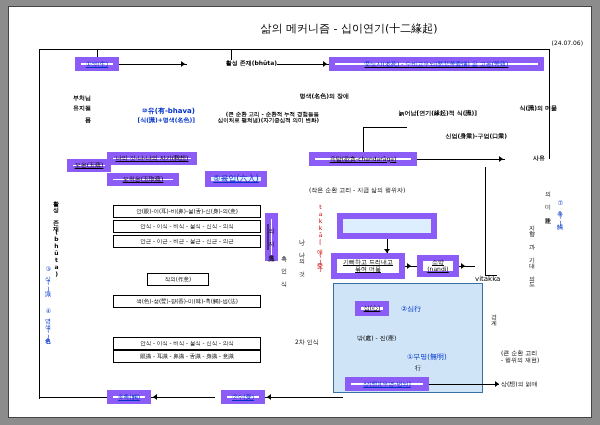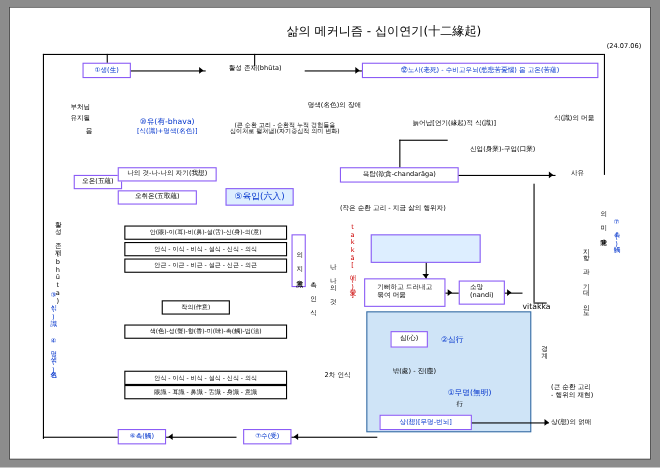--- a/index.html
+++ b/index.html
@@ -8,22 +8,22 @@
     background:#8c8c8c;
     font-family:"DejaVu Sans","Liberation Sans",sans-serif;
     overflow:hidden;
   }
   #canvas{
     position:absolute;left:8px;top:6px;width:584px;height:412px;
     background:#ffffff;border:1px solid #444;box-sizing:border-box;
   }
   .abs{position:absolute;box-sizing:border-box;}
   .t{font-size:6px;color:#000;line-height:1.15;white-space:nowrap;}
-  .tc{text-align:center;}
-  .box{border:1px solid #8b5cf6;background:#fff;display:flex;align-items:center;justify-content:center;text-align:left;font-size:6px;line-height:1.1;}
+  .tc{text-align:right;font-weight:bold;}
+  .box{border:6px solid #8b5cf6;background:#fff;display:flex;align-items:center;justify-content:center;text-align:center;font-size:6px;line-height:1.1;text-decoration:underline;}
   .blue{color:#0033cc;}
   .red{color:#cc0000;}
   .title{font-size:11px;text-align:center;}
   .date{font-size:6px;}
   .lightfill{background:#ddeeff;}
   .panel{background:#cfe4f7;border:1px solid #3a6ea5;}
   .vline,.hline{position:absolute;background:#000;}
   .vline{width:1px;}
   .hline{height:1px;}
   .arrow{position:absolute;width:0;height:0;}

